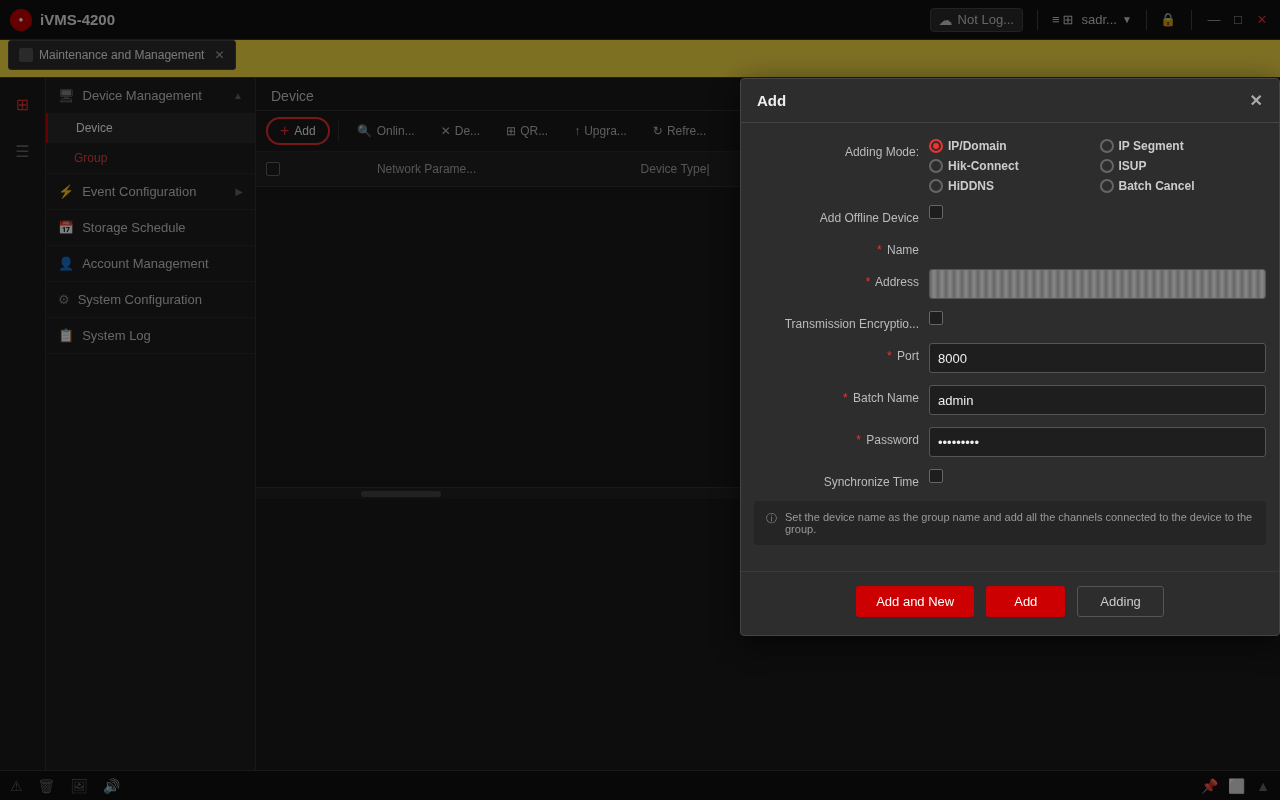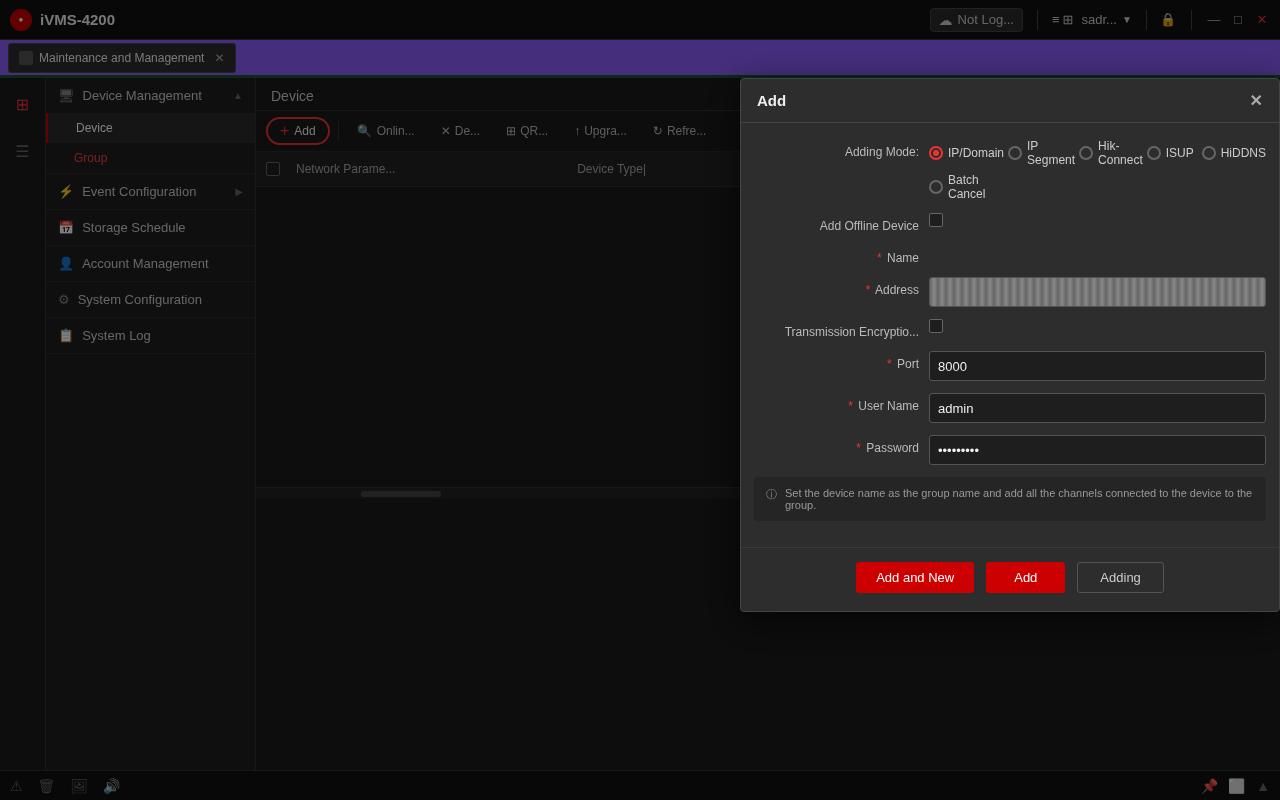--- a/index.html
+++ b/index.html
@@ -32,25 +32,24 @@
     }
     .app-title { color: #eee; font-size: 15px; font-weight: 600; }
     .title-spacer { flex: 1; }
     .win-btn { width: 16px; height: 16px; display: flex; align-items: center; justify-content: center; cursor: pointer; color: #aaa; }
     .cloud-status { display: flex; align-items: center; gap: 5px; background: #2a2a2a; border: 1px solid #444; border-radius: 4px; padding: 3px 8px; cursor: pointer; }
     .user-area { display: flex; align-items: center; gap: 5px; cursor: pointer; }
 
     
     #tab-bar {
       height: 38px;
-      background: #8b5cf6;
-      display: flex;
-      align-items: center;
+      background: #fde047;
+      display: flex;
       padding: 0 8px;
-      border-bottom: 3px solid #14532d;
+      border-bottom: 1px solid #14532d;
     }
     .tab {
       height: 30px;
       background: #2d2d2d;
       border: 1px solid #444;
       border-radius: 3px;
       display: flex;
       align-items: center;
       padding: 0 10px;
       gap: 6px;
@@ -157,21 +156,21 @@
     #device-table { flex: 1; overflow: auto; }
     .table-header {
       display: flex;
       align-items: center;
       background: #222;
       border-bottom: 1px solid #333;
       padding: 6px 0;
       font-size: 12px;
       color: #aaa;
     }
-    .table-col { padding: 4px 10px; }
+    .table-col { padding: 4px 10px; text-align: center; }
     .col-check { width: 30px; }
     .col-net { flex: 2; }
     .col-type { flex: 1.5; }
     .col-serial { flex: 2; }
     .col-security { flex: 1.5; }
 
     
     #bottom-bar {
       height: 30px;
       background: #111;
@@ -238,22 +237,23 @@
       font-size: 12px;
       padding-top: 6px;
       flex-shrink: 0;
     }
     .form-label .required { color: #e33; margin-right: 2px; }
     .form-value { flex: 1; }
 
     
     .radio-group {
       display: grid;
-      grid-template-columns: 1fr 1fr 1fr 1fr 1fr;
+      grid-template-columns: 1fr 1fr;
       gap: 6px 4px;
+      font-weight: bold;
     }
     .radio-item {
       display: flex;
       align-items: center;
       gap: 5px;
       font-size: 12px;
       color: #ccc;
       cursor: pointer;
     }
     .radio-circle {
@@ -645,37 +645,45 @@
           <span>Port</span>
         </div>
         <div class="form-value">
           <input type="text" class="form-input" value="8000" style="">
         </div>
       </div>
 
       <div class="form-row">
         <div class="form-label">
           <span class="required">*</span>
-          <span>User Name</span>
+          <span>Batch Name</span>
         </div>
         <div class="form-value">
           <input type="text" class="form-input" value="admin" style="">
         </div>
       </div>
 
       <div class="form-row">
         <div class="form-label">
           <span class="required">*</span>
           <span>Password</span>
         </div>
         <div class="form-value">
           <input type="password" class="form-input" value="password1" style="">
         </div>
       </div>
 
+      <div class="form-row">
+        <div class="form-label">Synchronize Time</div>
+        <div class="form-value">
+          <div class="checkbox-item">
+            <div class="checkbox-box"></div>
+          </div>
+        </div>
+      </div>
 
 
       <div class="info-section">
         <span class="info-icon">ⓘ</span>
         <span>Set the device name as the group name and add all the channels connected to the device to the group.</span>
       </div>
 
     </div>
 
     <div class="dialog-footer">

